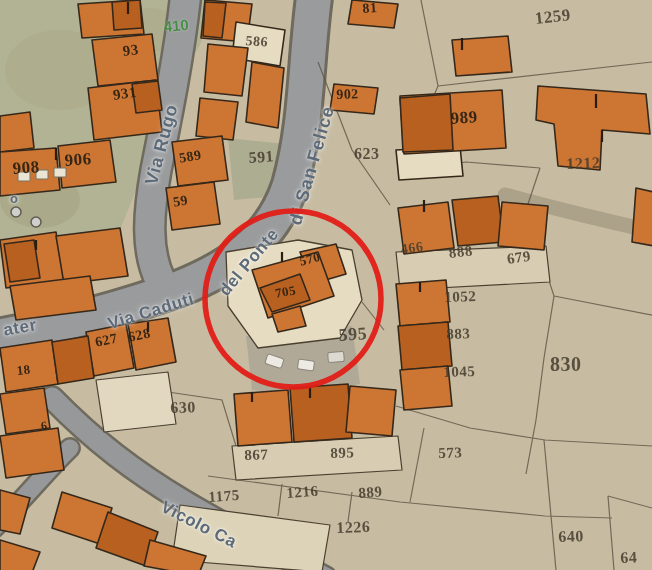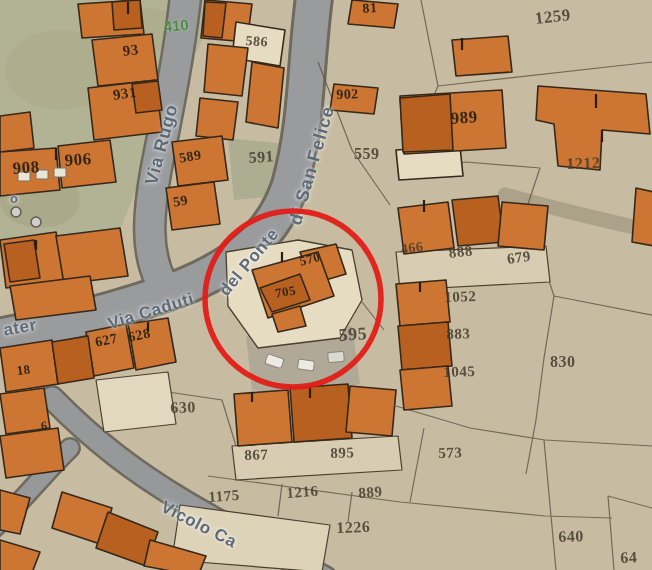--- a/index.html
+++ b/index.html
@@ -179,31 +179,31 @@
     <span class="plabel onb" style="left:122px;top:44px;font-size:15px;transform:rotate(-6deg)">93</span>
     <span class="plabel onb" style="left:112px;top:88px;font-size:15px;transform:rotate(-8deg)">931</span>
     <span class="plabel onb" style="left:12px;top:160px;font-size:17px;transform:rotate(-4deg)">908</span>
     <span class="plabel onb" style="left:64px;top:152px;font-size:17px;transform:rotate(-4deg)">906</span>
     <span class="plabel" style="left:246px;top:34px;font-size:14px;transform:rotate(4deg)">586</span>
     <span class="plabel onb" style="left:178px;top:152px;font-size:14px;transform:rotate(-10deg)">589</span>
     <span class="plabel onb" style="left:172px;top:196px;font-size:14px;transform:rotate(-10deg)">59</span>
     <span class="plabel" style="left:248px;top:150px;font-size:16px;transform:rotate(-4deg)">591</span>
     <span class="plabel onb" style="left:362px;top:2px;font-size:14px;transform:rotate(-4deg)">81</span>
     <span class="plabel onb" style="left:336px;top:88px;font-size:14px;transform:rotate(-2deg)">902</span>
-    <span class="plabel" style="left:354px;top:146px;font-size:16px">559</span>
+    <span class="plabel" style="left:354px;top:146px;font-size:16px">623</span>
     <span class="plabel onb" style="left:450px;top:110px;font-size:17px;transform:rotate(-4deg)">989</span>
     <span class="plabel" style="left:534px;top:10px;font-size:17px;transform:rotate(-6deg)">1259</span>
     <span class="plabel" style="left:566px;top:156px;font-size:16px;transform:rotate(-2deg)">1212</span>
     <span class="plabel" style="left:400px;top:243px;font-size:14px;transform:rotate(-8deg)">466</span>
     <span class="plabel" style="left:448px;top:246px;font-size:15px;transform:rotate(-6deg)">888</span>
     <span class="plabel" style="left:506px;top:252px;font-size:15px;transform:rotate(-8deg)">679</span>
     <span class="plabel" style="left:444px;top:290px;font-size:15px;transform:rotate(-2deg)">1052</span>
     <span class="plabel" style="left:446px;top:327px;font-size:15px;transform:rotate(-2deg)">883</span>
     <span class="plabel" style="left:443px;top:365px;font-size:15px;transform:rotate(-2deg)">1045</span>
-    <span class="plabel" style="left:550px;top:354px;font-size:16px">830</span>
+    <span class="plabel" style="left:550px;top:354px;font-size:20px">830</span>
     <span class="plabel" style="left:338px;top:326px;font-size:18px;transform:rotate(-4deg)">595</span>
     <span class="plabel onb" style="left:298px;top:255px;font-size:13px;transform:rotate(-14deg)">570</span>
     <span class="plabel onb" style="left:274px;top:287px;font-size:13px;transform:rotate(-10deg)">705</span>
     <span class="plabel onb" style="left:94px;top:336px;font-size:14px;transform:rotate(-12deg)">627</span>
     <span class="plabel onb" style="left:127px;top:331px;font-size:14px;transform:rotate(-12deg)">628</span>
     <span class="plabel onb" style="left:16px;top:364px;font-size:13px;transform:rotate(-6deg)">18</span>
     <span class="plabel onb" style="left:40px;top:420px;font-size:12px;transform:rotate(-8deg)">6</span>
     <span class="plabel" style="left:170px;top:400px;font-size:16px;transform:rotate(-2deg)">630</span>
     <span class="plabel" style="left:244px;top:448px;font-size:15px;transform:rotate(-2deg)">867</span>
     <span class="plabel" style="left:330px;top:446px;font-size:15px;transform:rotate(-2deg)">895</span>

